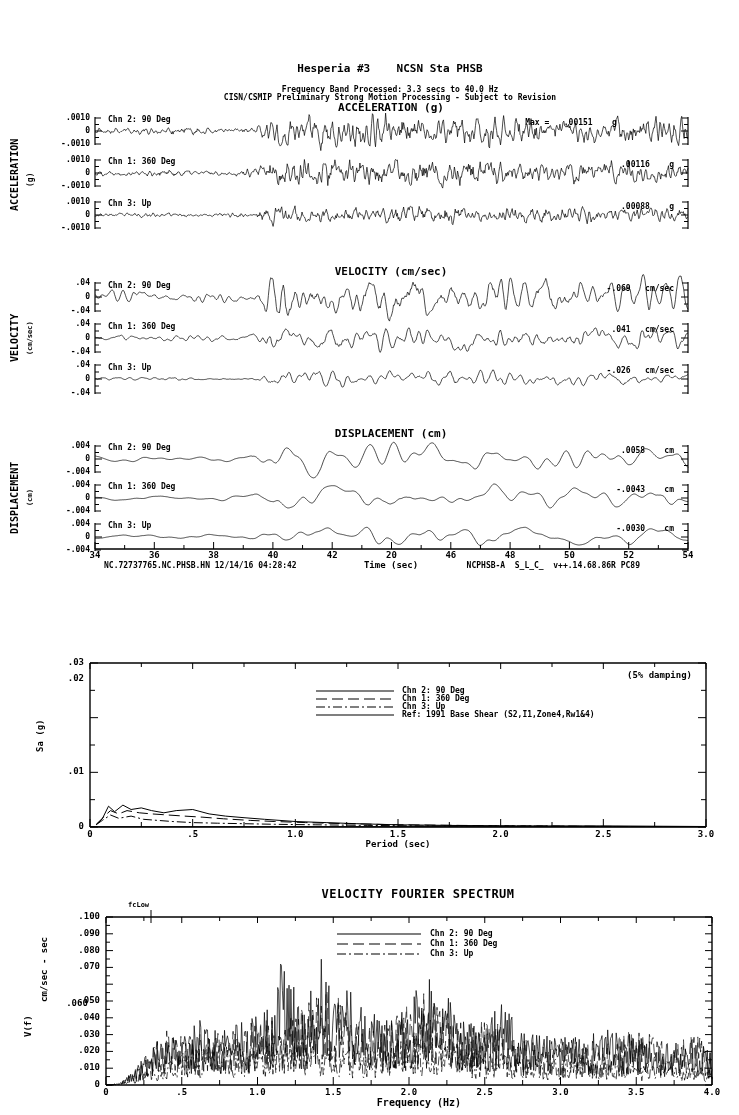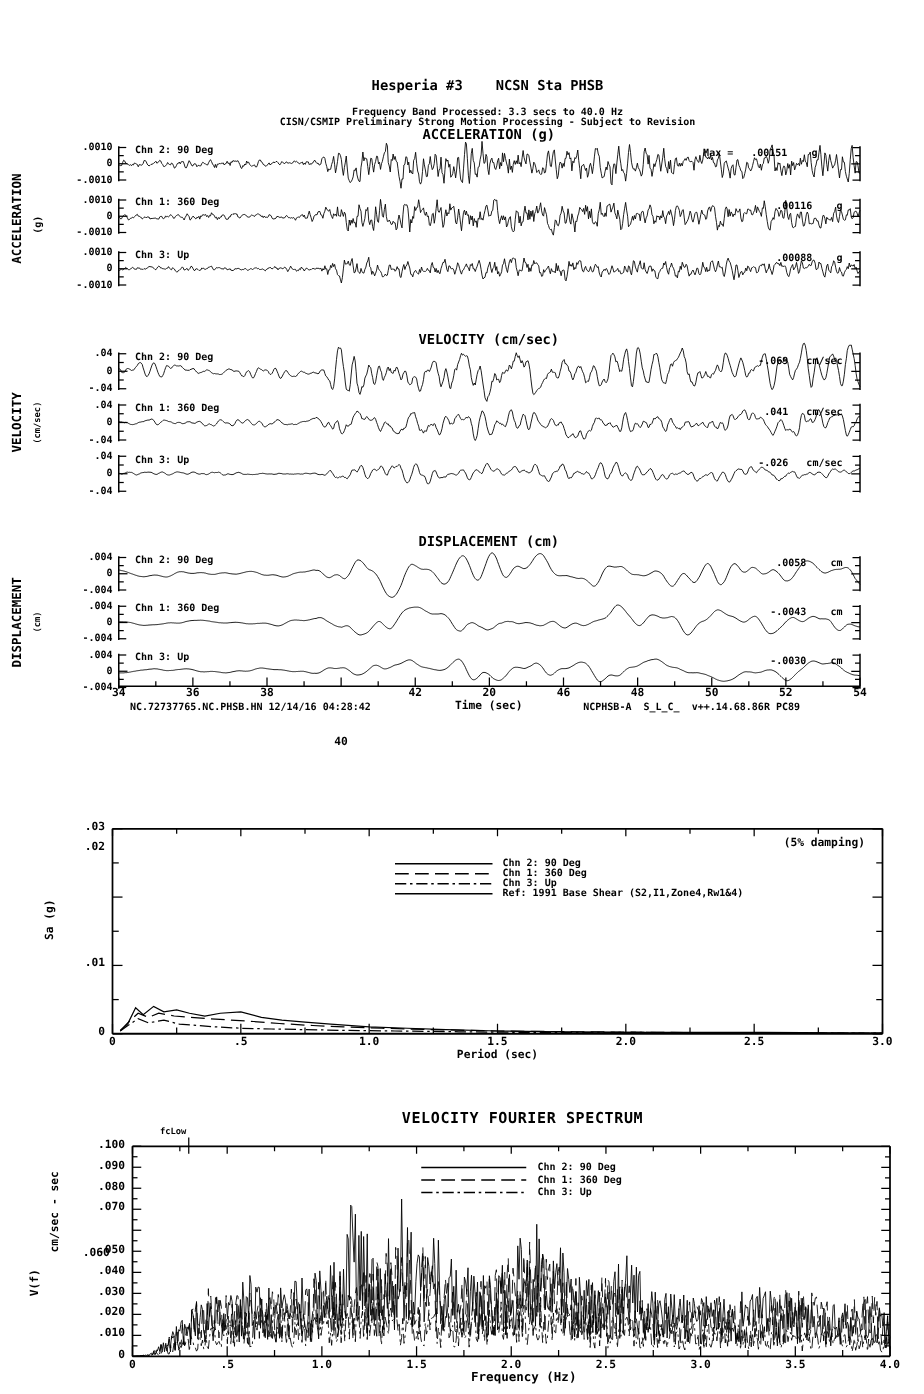--- a/index.html
+++ b/index.html
@@ -322,21 +322,21 @@
 
   <div class="lbl ctr" style="left:68px;top:888px;width:700px;font-size:12px;letter-spacing:0.5px">VELOCITY FOURIER SPECTRUM</div>
   <div class="lbl" style="left:128px;top:902px;font-size:7px">fcLow</div>
   <div class="vlbl" style="left:40px;top:928px;height:82px;font-size:9px">cm/sec - sec</div>
   <div class="vlbl" style="left:24px;top:1006px;height:40px;font-size:9px">V(f)</div>
   <div class="lbl ctr" style="left:69px;top:1097px;width:700px;font-size:10px">Frequency (Hz)</div>
 <div class="lbl rt" style="left: 40px; top: 114px; width: 50px; font-size: 8px;">.0010</div>
     <div class="lbl rt" style="left: 40px; top: 127px; width: 50px; font-size: 8px;">0</div>
     <div class="lbl rt" style="left: 40px; top: 140px; width: 50px; font-size: 8px;">-.0010</div>
     <div class="lbl " style="left: 108px; top: 116px; font-size: 8px;">Chn 2: 90 Deg</div>
-    <div class="lbl rt" style="left: 400px; top: 119px; width: 254px; font-size: 8px;">Max =   .00151    g</div>
+    <div class="lbl rt" style="left: 444px; top: 119px; width: 254px; font-size: 8px; text-align: center;">Max =   .00151    g</div>
     <div class="lbl rt" style="left: 40px; top: 156px; width: 50px; font-size: 8px;">.0010</div>
     <div class="lbl rt" style="left: 40px; top: 169px; width: 50px; font-size: 8px;">0</div>
     <div class="lbl rt" style="left: 40px; top: 182px; width: 50px; font-size: 8px;">-.0010</div>
     <div class="lbl " style="left: 108px; top: 158px; font-size: 8px;">Chn 1: 360 Deg</div>
     <div class="lbl rt" style="left: 420px; top: 161px; width: 254px; font-size: 8px;">.00116    g</div>
     <div class="lbl rt" style="left: 40px; top: 198px; width: 50px; font-size: 8px;">.0010</div>
     <div class="lbl rt" style="left: 40px; top: 211px; width: 50px; font-size: 8px;">0</div>
     <div class="lbl rt" style="left: 40px; top: 224px; width: 50px; font-size: 8px;">-.0010</div>
     <div class="lbl " style="left: 108px; top: 200px; font-size: 8px;">Chn 3: Up</div>
     <div class="lbl rt" style="left: 420px; top: 203px; width: 254px; font-size: 8px;">.00088    g</div>
@@ -366,21 +366,21 @@
     <div class="lbl " style="left: 108px; top: 483px; font-size: 8px;">Chn 1: 360 Deg</div>
     <div class="lbl rt" style="left: 420px; top: 486px; width: 254px; font-size: 8px;">-.0043    cm</div>
     <div class="lbl rt" style="left: 40px; top: 520px; width: 50px; font-size: 8px;">.004</div>
     <div class="lbl rt" style="left: 40px; top: 533px; width: 50px; font-size: 8px;">0</div>
     <div class="lbl rt" style="left: 40px; top: 546px; width: 50px; font-size: 8px;">-.004</div>
     <div class="lbl " style="left: 108px; top: 522px; font-size: 8px;">Chn 3: Up</div>
     <div class="lbl rt" style="left: 420px; top: 525px; width: 254px; font-size: 8px;">-.0030    cm</div>
     <div class="lbl ctr" style="left: 80px; top: 551px; width: 30px; font-size: 9px;">34</div>
     <div class="lbl ctr" style="left: 139.3px; top: 551px; width: 30px; font-size: 9px;">36</div>
     <div class="lbl ctr" style="left: 198.6px; top: 551px; width: 30px; font-size: 9px;">38</div>
-    <div class="lbl ctr" style="left: 257.9px; top: 551px; width: 30px; font-size: 9px; margin-top: 39px;">40</div>
+    <div class="lbl ctr" style="left: 257.9px; top: 551px; width: 30px; font-size: 9px;">40</div>
     <div class="lbl ctr" style="left: 317.2px; top: 551px; width: 30px; font-size: 9px;">42</div>
     <div class="lbl ctr" style="left: 376.5px; top: 551px; width: 30px; font-size: 9px;">20</div>
     <div class="lbl ctr" style="left: 435.8px; top: 551px; width: 30px; font-size: 9px;">46</div>
     <div class="lbl ctr" style="left: 495.1px; top: 551px; width: 30px; font-size: 9px;">48</div>
     <div class="lbl ctr" style="left: 554.4px; top: 551px; width: 30px; font-size: 9px;">50</div>
     <div class="lbl ctr" style="left: 613.7px; top: 551px; width: 30px; font-size: 9px;">52</div>
     <div class="lbl ctr" style="left: 673px; top: 551px; width: 30px; font-size: 9px;">54</div>
     <div class="lbl rt" style="left: 38px; top: 658px; width: 46px; font-size: 9px;">.03</div>
     <div class="lbl rt" style="left: 38px; top: 674px; width: 46px; font-size: 9px;">.02</div>
     <div class="lbl rt" style="left: 38px; top: 767.333px; width: 46px; font-size: 9px;">.01</div>

